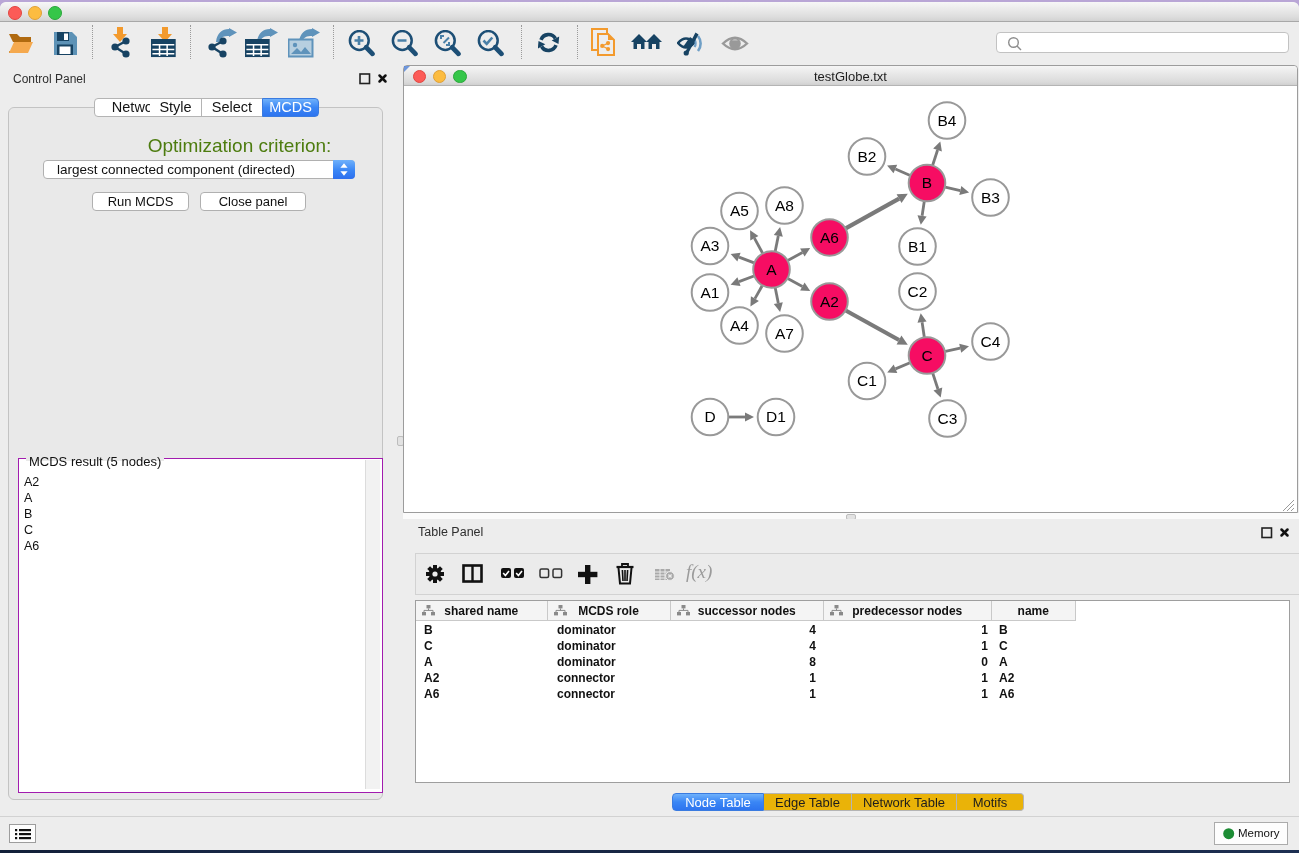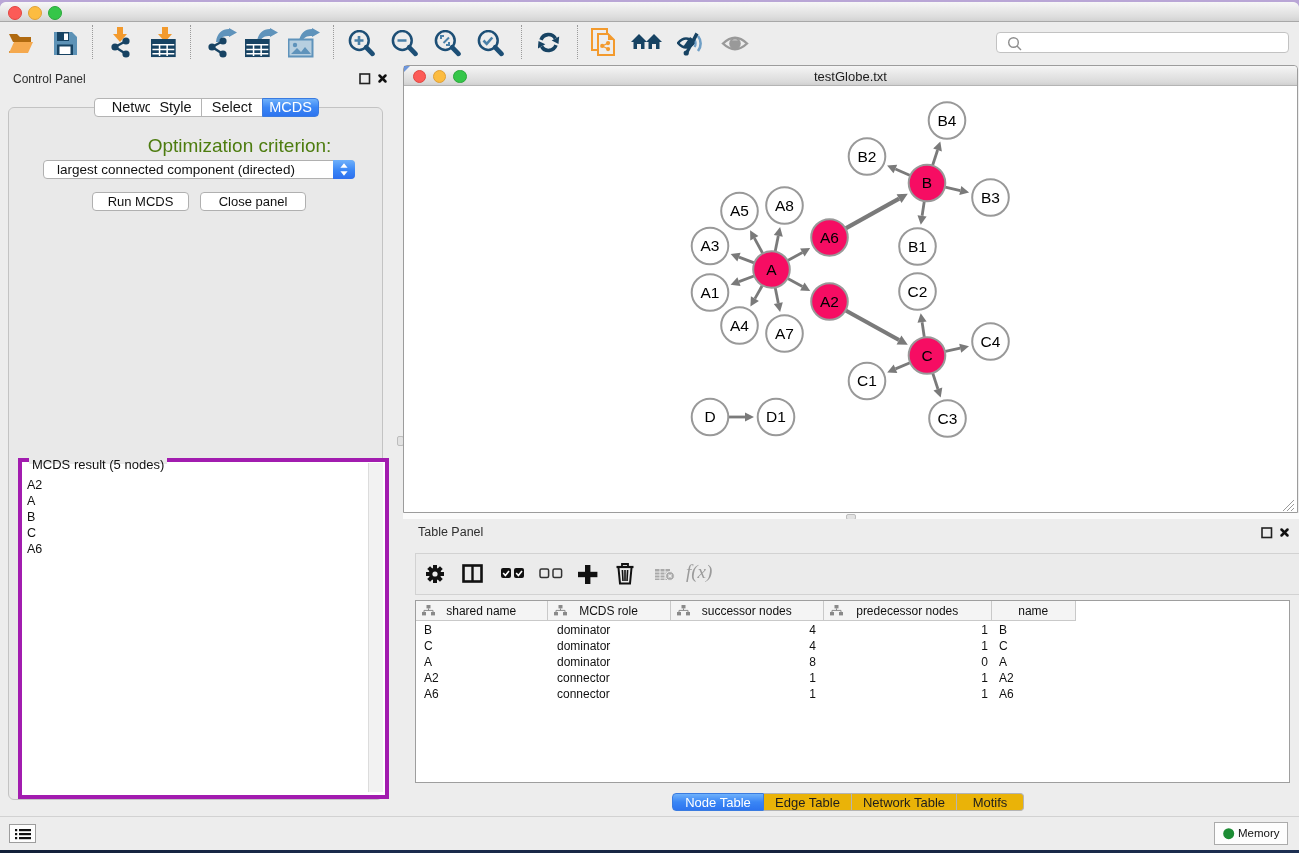--- a/index.html
+++ b/index.html
@@ -32,21 +32,21 @@
   #optlab{left:0;top:72px;width:391px;text-align:center;font-size:19px;color:#4d7c0f;margin-left:44px;}
   #combo{left:43px;top:97px;width:297px;height:17px;background:#fff;
     border:1px solid #b0b0b0;border-radius:4px;font-size:13.5px;color:#111;
     line-height:18px;padding-left:13px;}
   #combo-btn{position:absolute;right:-1px;top:-1px;width:22px;height:19px;
     border-radius:0 4px 4px 0;background:linear-gradient(#6fb1fb,#3a86f5 55%,#2d6fee);}
   .btn{position:absolute;top:129px;height:17px;background:#fff;
     border:1px solid #b0b0b0;border-radius:4px;font-size:13px;color:#111;
     text-align:center;line-height:17px;}
   #grpbox{left:18px;top:395px;width:363px;height:333px;background:#fff;
-    border:4px solid #a21caf;}
+    border:1px solid #a21caf;}
   #grplab{position:absolute;left:7px;top:-5px;font-size:13px;color:#111;
     background:linear-gradient(#e9e9e9 50%,#ffffff 50%);padding:0 3px;}
   #grpscroll{position:absolute;right:2px;top:1px;width:14px;height:329px;
     background:#f2f2f2;border-left:1px solid #dcdcdc;}
   .li{position:absolute;left:5px;font-size:12.5px;color:#111;line-height:14px;}
   
   #netwin{left:403px;top:63px;width:895px;height:448px;background:#fff;
     border:1px solid #9c9c9c;border-radius:4px 4px 0 0;box-sizing:border-box;}
   #net-titlebar{position:absolute;left:0;top:0;width:893px;height:19px;
     background:linear-gradient(#f5f5f5,#dadada 85%,#d0d0d0);
@@ -59,21 +59,21 @@
     border:1px solid #bdbdbd;border-radius:2px;}
   #hsplit{left:403px;top:511px;width:896px;height:6px;background:#fbfbfb;}
   #hsplit-h{left:846px;top:511.5px;width:8px;height:4px;background:#e2e2e2;
     border:1px solid #bdbdbd;border-radius:2px;}
   
   #tpanel{left:403px;top:517px;width:896px;height:297px;background:#ededed;}
   #tp-title{left:15px;top:6px;font-size:12.5px;color:#2e2e2e;}
   #tp-toolbar{left:12px;top:34px;width:871px;height:40px;background:#ebebeb;
     border:1px solid #d2d2d2;padding-left:28px;}
   #tbl{left:12px;top:81px;width:873px;height:181px;background:#fff;
-    border:1px solid #9e9e9e;}
+    border:1px solid #9e9e9e;font-weight:bold;}
   .hcell{position:absolute;top:0;height:19px;background:#f4f4f4;
     border-right:1px solid #c9c9c9;border-bottom:1px solid #c9c9c9;
     font-size:12px;color:#111;text-align:center;line-height:20px;}
   .cell{position:absolute;font-size:12px;color:#111;height:16px;line-height:16px;}
   .btab{position:absolute;top:273.5px;height:16.5px;background:#eab308;
     border:1px solid #b4b4b4;font-size:13px;color:#1d1d1d;text-align:center;
     line-height:17px;z-index:2;}
   
   #statusbar{left:0;top:814px;width:1299px;height:34px;background:#ededed;
     border-top:1px solid #d2d2d2;text-decoration:underline;}

